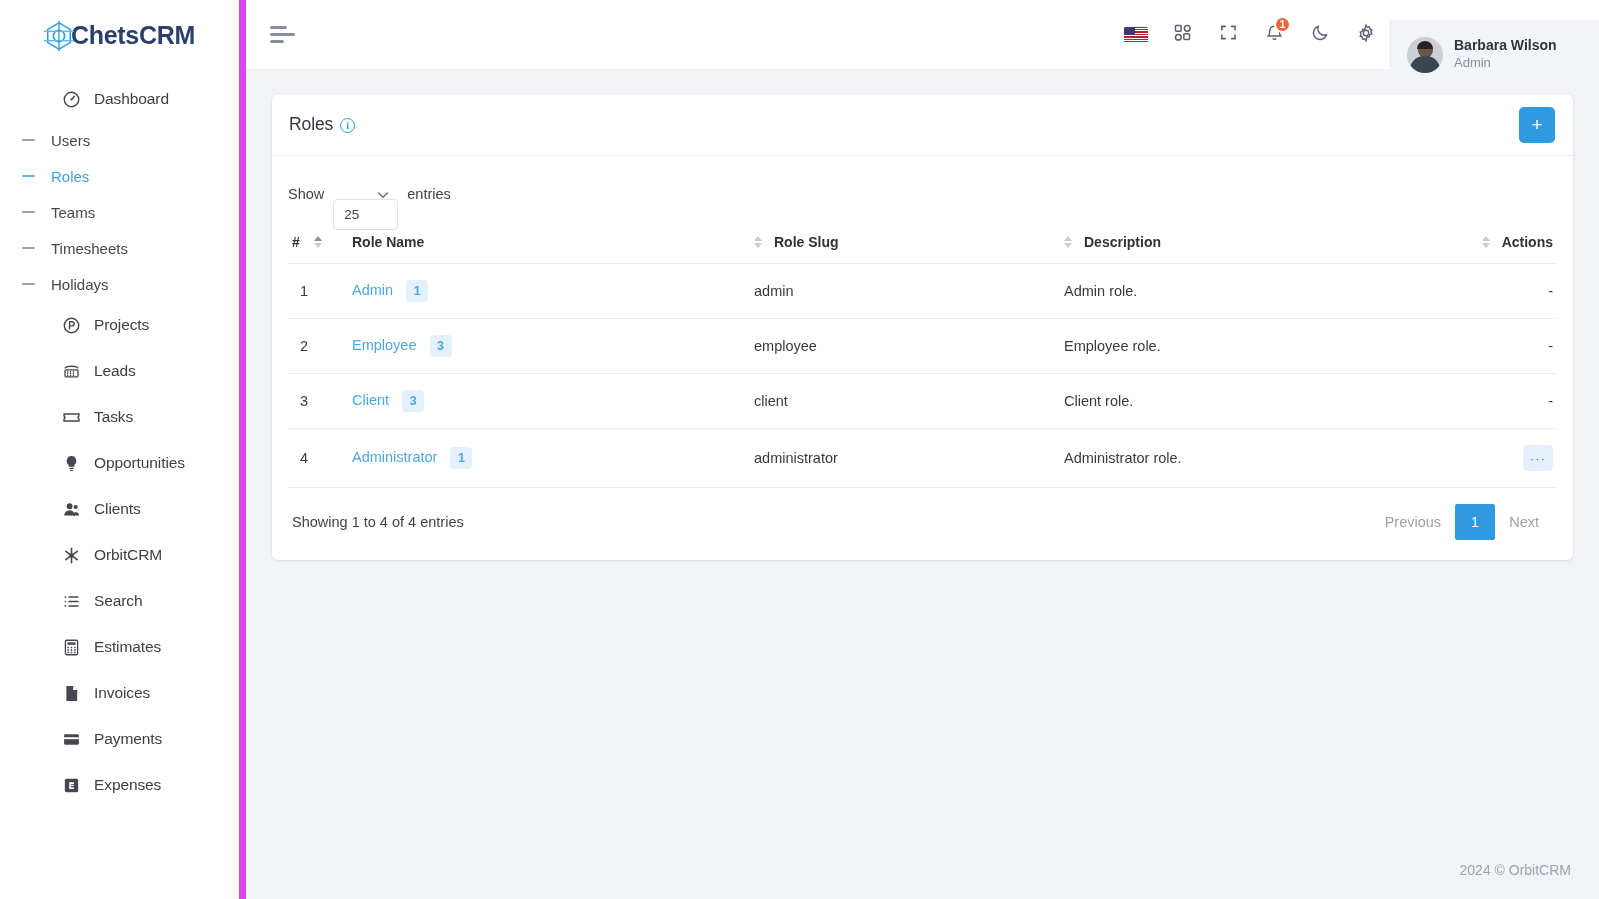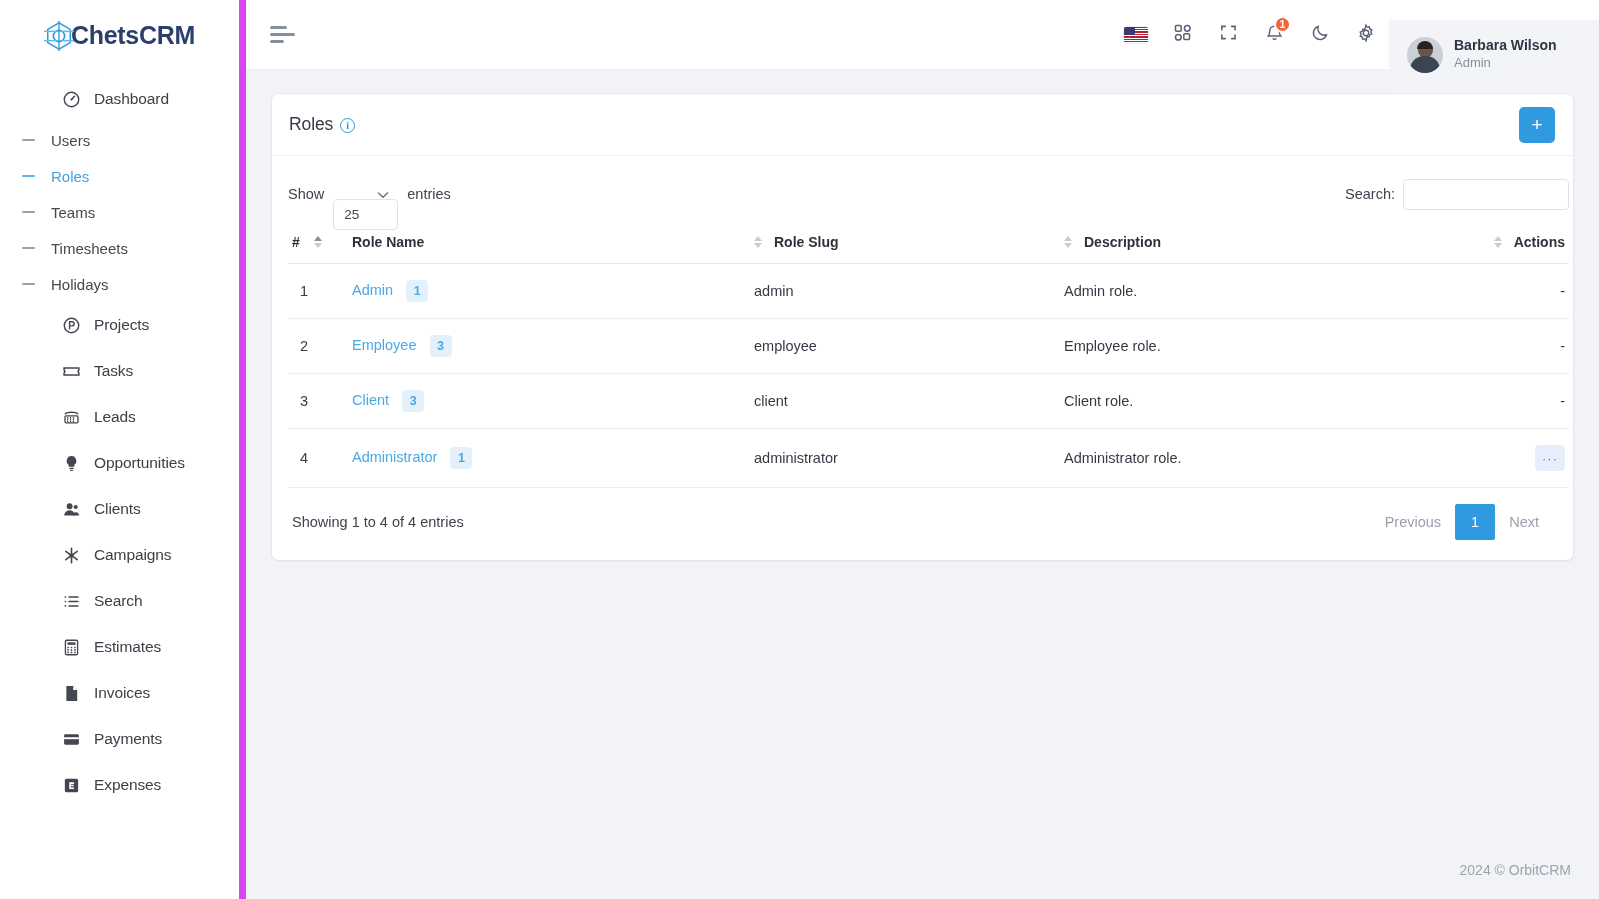--- a/index.html
+++ b/index.html
@@ -132,21 +132,21 @@
     display: inline-flex; align-items: center; justify-content: center;
     margin-left: 7px; position: relative; top: 1px; cursor: pointer;
   }
   .add-btn {
     margin-left: auto; width: 36px; height: 36px; border-radius: 5px;
     background: #2f9ae0; color: #fff; border: none; cursor: pointer;
     font-size: 19px; line-height: 1; display: flex; align-items: center; justify-content: center;
     font-weight: 300;
   }
 
-  .card-body { padding: 18px 4px 0 16px; }
+  .card-body { padding: 18px 16px 0 16px; }
 
   .table-controls { display: flex; align-items: center; height: 40px; margin-bottom: 10px; }
   .len-wrap { display: flex; align-items: center; gap: 9px; font-size: 14.5px; color: #3e434d; }
   .len-select {
     appearance: none; -webkit-appearance: none;
     border: 1px solid #dfe3e9; border-radius: 4px;
     height: 31px; padding: 0 30px 0 10px;
     font-size: 13.5px; color: #3e434d; background: #fff;
     font-family: "Liberation Sans", sans-serif; cursor: pointer; margin-top: 40px;
   }
@@ -277,36 +277,36 @@
           <svg viewBox="0 0 20 20" width="19" height="19" fill="none" stroke="currentColor" stroke-width="1.5">
             <circle cx="10" cy="10" r="7.6"></circle>
               <path d="M8 14 V6 h2.6a2.2 2.2 0 0 1 0 4.4H8" stroke-width="1.5"></path>
           </svg>
         </span>
         <span class="nav-label">Projects</span>
       </div>
 
       <div class="nav-item">
         <span class="nav-ico">
-          <svg viewBox="0 0 20 20" width="19" height="19" fill="none" stroke="currentColor" stroke-width="1.6">
-            <path d="M2.2 6.4h15.6v2.2a1.6 1.6 0 0 0 0 2.8v2.2H2.2v-2.2a1.6 1.6 0 0 0 0-2.8z"></path>
-          </svg>
-        </span>
-        <span class="nav-label">Tasks</span>
-      </div>
-
-      <div class="nav-item">
-        <span class="nav-ico">
           <svg viewBox="0 0 20 20" width="19" height="19" fill="none" stroke="currentColor" stroke-width="1.4">
             <path d="M3.4 6.2c2-2.3 11.2-2.3 13.2 0" stroke-linecap="round"></path>
             <rect x="3.2" y="8.2" width="13.6" height="7.4" rx="1"></rect>
             <path d="M6 10.4h0M9 10.4h0M12 10.4h0M6 12.4h0M9 12.4h0M12 12.4h0M6 14.2h0M9 14.2h0M12 14.2h0" stroke-linecap="round" stroke-width="1.6"></path>
           </svg>
         </span>
         <span class="nav-label">Leads</span>
+      </div>
+
+      <div class="nav-item">
+        <span class="nav-ico">
+          <svg viewBox="0 0 20 20" width="19" height="19" fill="none" stroke="currentColor" stroke-width="1.6">
+            <path d="M2.2 6.4h15.6v2.2a1.6 1.6 0 0 0 0 2.8v2.2H2.2v-2.2a1.6 1.6 0 0 0 0-2.8z"></path>
+          </svg>
+        </span>
+        <span class="nav-label">Tasks</span>
       </div>
 
       <div class="nav-item">
         <span class="nav-ico">
           <svg viewBox="0 0 20 20" width="19" height="19" fill="currentColor">
             <path d="M10 2.2a5.1 5.1 0 0 0-3 9.2v2.1h6v-2.1a5.1 5.1 0 0 0-3-9.2z"></path>
             <rect x="7.6" y="14.4" width="4.8" height="1.5" rx=".7"></rect>
             <rect x="8.4" y="16.5" width="3.2" height="1.4" rx=".7"></rect>
           </svg>
         </span>
@@ -325,21 +325,21 @@
         <span class="nav-label">Clients</span>
       </div>
 
       <div class="nav-item">
         <span class="nav-ico">
           <svg viewBox="0 0 20 20" width="19" height="19" fill="none" stroke="currentColor" stroke-width="1.7" stroke-linecap="round">
             <path d="M10 2.4V17.6M4 5.6l12 8.8M16 5.6L4 14.4"></path>
             <circle cx="10" cy="10" r="2.2" fill="currentColor" stroke="none"></circle>
           </svg>
         </span>
-        <span class="nav-label">Campaigns</span>
+        <span class="nav-label">OrbitCRM</span>
       </div>
 
       <div class="nav-item">
         <span class="nav-ico">
           <svg viewBox="0 0 20 20" width="19" height="19" fill="none" stroke="currentColor" stroke-width="1.6" stroke-linecap="round">
             <path d="M7.4 5.3h9.4M7.4 10h9.4M7.4 14.7h9.4"></path>
             <circle cx="3.6" cy="5.3" r=".9" fill="currentColor" stroke="none"></circle>
             <circle cx="3.6" cy="10" r=".9" fill="currentColor" stroke="none"></circle>
             <circle cx="3.6" cy="14.7" r=".9" fill="currentColor" stroke="none"></circle>
           </svg>
@@ -498,24 +498,20 @@
                 </select>
                 <span class="sel-caret">
                   <svg viewBox="0 0 12 8" width="12" height="8" fill="none" stroke="currentColor" stroke-width="1.5" stroke-linecap="round" stroke-linejoin="round">
                       <path d="M1.5 2 L6 6.3 L10.5 2"></path>
                     </svg>
                 </span>
               </span>
               <span>entries</span>
             </div>
 
-            <div class="search-wrap">
-              <span>Search:</span>
-              <input class="search-input" type="text" placeholder="" style="">
-            </div>
           </div>
 
           <table class="dt">
             <thead>
               <tr>
                 <th style="width:60px">
                   <div class="th-inner">
                     <span>#</span>
                     <span class="sort-ico asc sort-pre">
                         <i class="up"></i>

